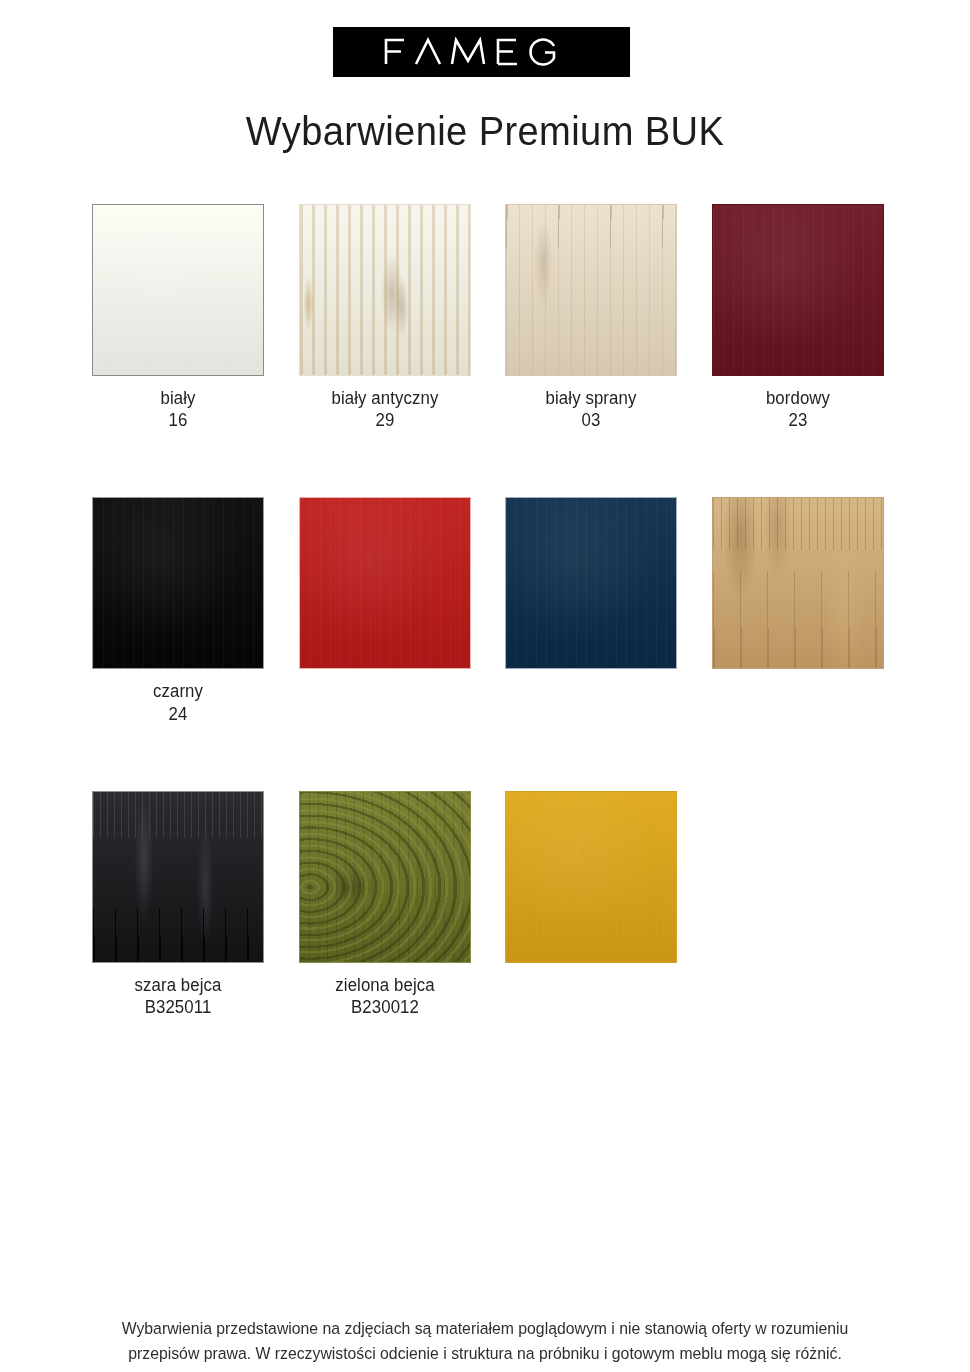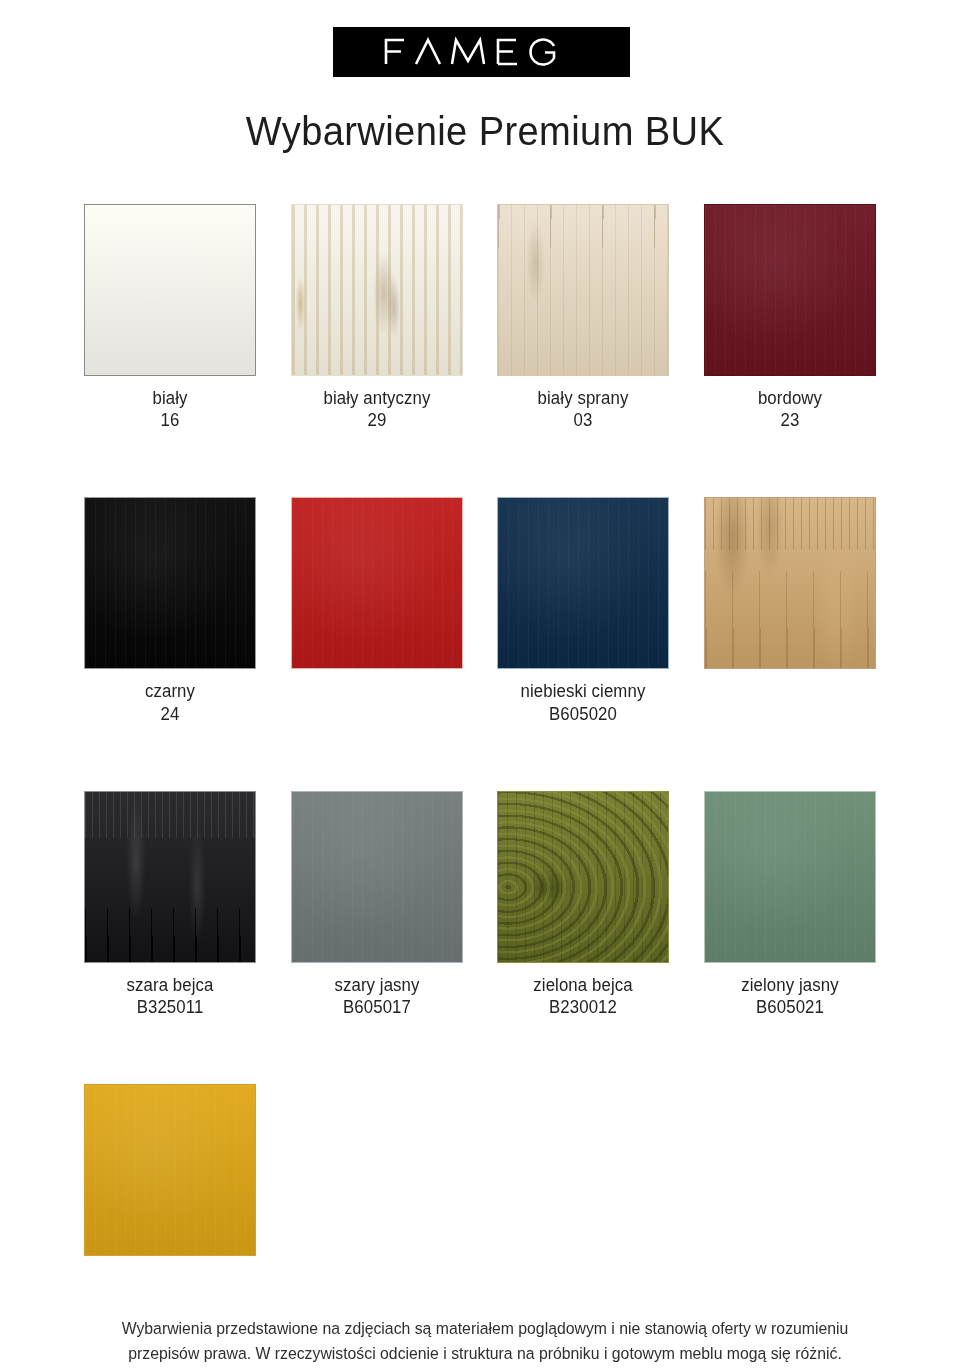--- a/index.html
+++ b/index.html
@@ -53,21 +53,21 @@
     letter-spacing: 0.4px;
     color: #1d1d1d;
     transform: scaleX(0.93);
     transform-origin: center top;
     white-space: nowrap;
   }
 
   
   .grid {
     position: absolute;
-    left: 84px;
+    left: 92px;
     top: 204px;
     width: 794px;
     display: grid;
     grid-template-columns: repeat(4, 172px);
     column-gap: 34.6px;
     row-gap: 66px;
   }
   .cell {
     width: 172px;
   }
@@ -179,64 +179,42 @@
       </div>
       <div class="cell">
         <div class="swatch" style="border: 1px solid rgb(232, 179, 173);">
           <div class="tex" style="background-color:#be1a19;background-image:linear-gradient(90deg, rgba(255,255,255,0.035) 0 1px, rgba(0,0,0,0) 1px 9px),radial-gradient(ellipse 120px 120px at 40% 35%, rgba(255,255,255,0.055), rgba(0,0,0,0) 70%),linear-gradient(180deg, rgba(255,255,255,0.05), rgba(0,0,0,0.10));background-size:10px 100%, 100% 100%, 100% 100%;"></div>
         </div>
       </div>
       <div class="cell">
         <div class="swatch" style="border: 1px solid rgb(159, 176, 192);">
           <div class="tex" style="background-color:#0c2b49;background-image:linear-gradient(90deg, rgba(255,255,255,0.035) 0 1px, rgba(0,0,0,0) 1px 9px),radial-gradient(ellipse 120px 120px at 40% 35%, rgba(255,255,255,0.055), rgba(0,0,0,0) 70%),linear-gradient(180deg, rgba(255,255,255,0.05), rgba(0,0,0,0.10));background-size:10px 100%, 100% 100%, 100% 100%;"></div>
         </div>
-        <div class="cell-caption">
-          <span class="cell-name">niebieski ciemny</span>
-          <span class="cell-code">B605020</span>
-        </div>
       </div>
       <div class="cell">
         <div class="swatch" style="border: 1px solid rgb(194, 160, 121);">
           <div class="tex" style="background-color:#c9a26b;background-image:linear-gradient(91deg, rgba(120,83,38,0.30) 0 1.4px, rgba(0,0,0,0) 1.4px 7px),linear-gradient(89deg, rgba(96,64,28,0.22) 0 2.2px, rgba(0,0,0,0) 2.2px 23px),radial-gradient(ellipse 26px 95px at 16% 22%, rgba(108,72,30,0.30), rgba(0,0,0,0) 68%),radial-gradient(ellipse 20px 80px at 38% 16%, rgba(108,72,30,0.22), rgba(0,0,0,0) 70%),radial-gradient(ellipse 30px 120px at 78% 60%, rgba(214,178,126,0.40), rgba(0,0,0,0) 72%),linear-gradient(180deg, rgba(255,240,214,0.26), rgba(90,58,22,0.12));background-size:8px 100%, 27px 100%, 100% 100%, 100% 100%, 100% 100%, 100% 100%;"></div>
         </div>
       </div>
       <div class="cell">
         <div class="swatch" style="border: 1px solid rgb(143, 143, 147);">
           <div class="tex" style="background-color:#1c1c20;background-image:linear-gradient(91deg, rgba(92,92,102,0.42) 0 1.3px, rgba(0,0,0,0) 1.3px 6px),linear-gradient(88deg, rgba(0,0,0,0.85) 0 2.4px, rgba(0,0,0,0) 2.4px 19px),radial-gradient(ellipse 14px 90px at 30% 40%, rgba(108,108,118,0.34), rgba(0,0,0,0) 70%),radial-gradient(ellipse 12px 86px at 66% 55%, rgba(104,104,114,0.30), rgba(0,0,0,0) 72%),linear-gradient(180deg, rgba(255,255,255,0.07), rgba(0,0,0,0.35));background-size:7px 100%, 22px 100%, 100% 100%, 100% 100%, 100% 100%;"></div>
         </div>
         <div class="cell-caption">
           <span class="cell-name">szara bejca</span>
           <span class="cell-code">B325011</span>
         </div>
       </div>
       <div class="cell">
-        <div class="swatch" style="border: 1px solid rgb(174, 180, 182);">
-          <div class="tex" style="background-color:#727a7c;background-image:linear-gradient(90deg, rgba(255,255,255,0.035) 0 1px, rgba(0,0,0,0) 1px 9px),radial-gradient(ellipse 120px 120px at 40% 35%, rgba(255,255,255,0.055), rgba(0,0,0,0) 70%),linear-gradient(180deg, rgba(255,255,255,0.05), rgba(0,0,0,0.10));background-size:10px 100%, 100% 100%, 100% 100%;"></div>
-        </div>
-        <div class="cell-caption">
-          <span class="cell-name">szary jasny</span>
-          <span class="cell-code">B605017</span>
-        </div>
-      </div>
-      <div class="cell">
         <div class="swatch" style="border: 1px solid rgb(140, 142, 69);">
           <div class="tex" style="background-color:#6b7226;background-image:repeating-radial-gradient(ellipse 150px 110px at 6% 56%,rgba(46,52,12,0.42) 0 3px, rgba(0,0,0,0) 3px 7px, rgba(150,156,70,0.30) 7px 10px, rgba(0,0,0,0) 10px 16px),linear-gradient(90deg, rgba(40,46,10,0.22) 0 1.3px, rgba(0,0,0,0) 1.3px 8px),radial-gradient(ellipse 34px 26px at 30% 56%, rgba(54,58,14,0.50), rgba(0,0,0,0) 70%),linear-gradient(180deg, rgba(190,196,110,0.18), rgba(30,34,8,0.22));background-size:100% 100%, 9px 100%, 100% 100%, 100% 100%;"></div>
         </div>
         <div class="cell-caption">
           <span class="cell-name">zielona bejca</span>
           <span class="cell-code">B230012</span>
-        </div>
-      </div>
-      <div class="cell">
-        <div class="swatch" style="border: 1px solid rgb(179, 196, 182);">
-          <div class="tex" style="background-color:#698b72;background-image:linear-gradient(90deg, rgba(255,255,255,0.035) 0 1px, rgba(0,0,0,0) 1px 9px),radial-gradient(ellipse 120px 120px at 40% 35%, rgba(255,255,255,0.055), rgba(0,0,0,0) 70%),linear-gradient(180deg, rgba(255,255,255,0.05), rgba(0,0,0,0.10));background-size:10px 100%, 100% 100%, 100% 100%;"></div>
-        </div>
-        <div class="cell-caption">
-          <span class="cell-name">zielony jasny</span>
-          <span class="cell-code">B605021</span>
         </div>
       </div>
       <div class="cell">
         <div class="swatch" style="border: 1px solid rgb(212, 160, 42);">
           <div class="tex" style="background-color:#dfa717;background-image:linear-gradient(90deg, rgba(255,255,255,0.035) 0 1px, rgba(0,0,0,0) 1px 9px),radial-gradient(ellipse 120px 120px at 40% 35%, rgba(255,255,255,0.055), rgba(0,0,0,0) 70%),linear-gradient(180deg, rgba(255,255,255,0.05), rgba(0,0,0,0.10));background-size:10px 100%, 100% 100%, 100% 100%;"></div>
         </div>
       </div>
     </div>
 
   <div class="footer-note">

